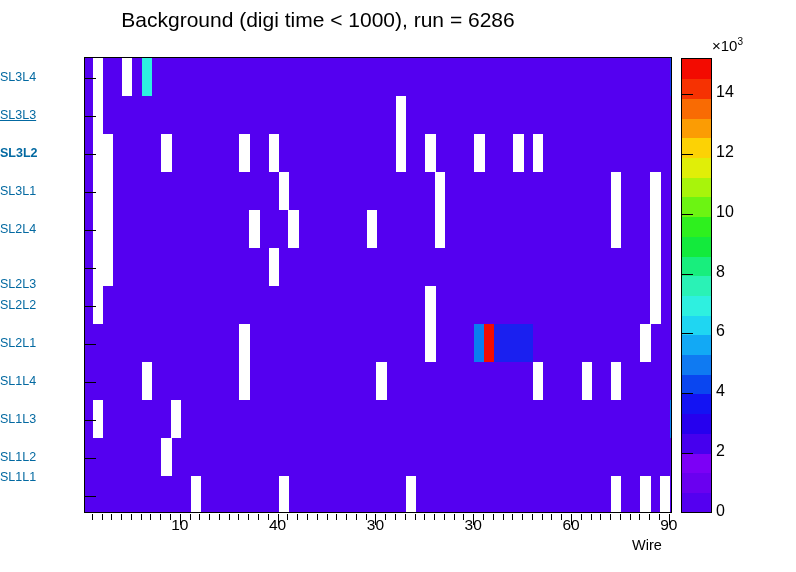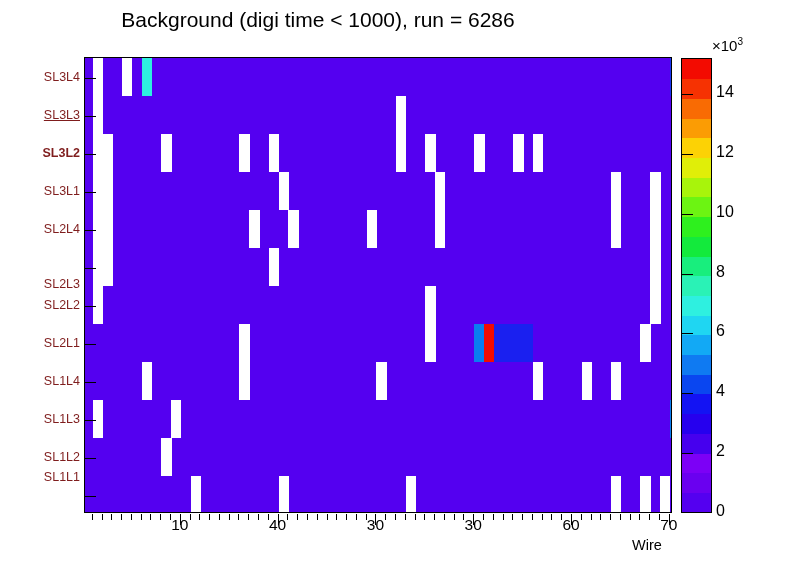--- a/index.html
+++ b/index.html
@@ -21,22 +21,22 @@
   .frame{
     position:absolute;left:84px;top:57px;width:588px;height:456px;
     border:1px solid #000;box-sizing:border-box;
     background:#ffffff;overflow:hidden;
   }
   .cellcanvas{position:absolute;left:0;top:0;width:100%;height:100%;}
   .cell{position:absolute;}
 
   
   .ytick{position:absolute;height:1px;background:#000;left:84px;width:12px;}
-  .ylab-wrap{position:absolute;left:0;width:80px;text-align:right;
-    font-size:12.5px;color:#7f1d1d;white-space:nowrap;}
+  .ylab-wrap{position:absolute;left:0;width:80px;text-align:left;
+    font-size:12.5px;color:#0369a1;white-space:nowrap;}
 
   .xtick{position:absolute;width:1px;background:#000;top:514px;height:6px;}
   .xtick.major{height:11px;}
   .xnum{position:absolute;top:516px;font-size:15.5px;color:#000;
         text-align:center;width:40px;}
   .xaxis-title{
     position:absolute;left:632px;top:537px;font-size:14.5px;color:#000;
   }
 
   
@@ -214,21 +214,21 @@
       <div class="xtick" style="left: 630px;"></div>
       <div class="xtick" style="left: 639px;"></div>
       <div class="xtick" style="left: 649px;"></div>
       <div class="xtick" style="left: 659px;"></div>
       <div class="xtick major" style="left: 669px;"></div>
       <div class="xnum" style="left: 159.8px;">10</div>
       <div class="xnum" style="left: 257.6px;">40</div>
       <div class="xnum" style="left: 355.4px;">30</div>
       <div class="xnum" style="left: 453.2px;">30</div>
       <div class="xnum" style="left: 551px;">60</div>
-      <div class="xnum" style="left: 648.8px;">70</div>
+      <div class="xnum" style="left: 648.8px;">90</div>
     </div>
   <div class="xaxis-title">Wire</div>
 
   <div class="palette" id="palette">
       <div class="pband" style="top: 433.3px; height: 20.3px; background: rgb(84, 0, 240);"></div>
       <div class="pband" style="top: 413.61px; height: 20.3px; background: rgb(106, 0, 240);"></div>
       <div class="pband" style="top: 393.91px; height: 20.3px; background: rgb(124, 0, 246);"></div>
       <div class="pband" style="top: 374.22px; height: 20.3px; background: rgb(70, 0, 238);"></div>
       <div class="pband" style="top: 354.52px; height: 20.3px; background: rgb(38, 0, 238);"></div>
       <div class="pband" style="top: 334.83px; height: 20.3px; background: rgb(19, 19, 243);"></div>

